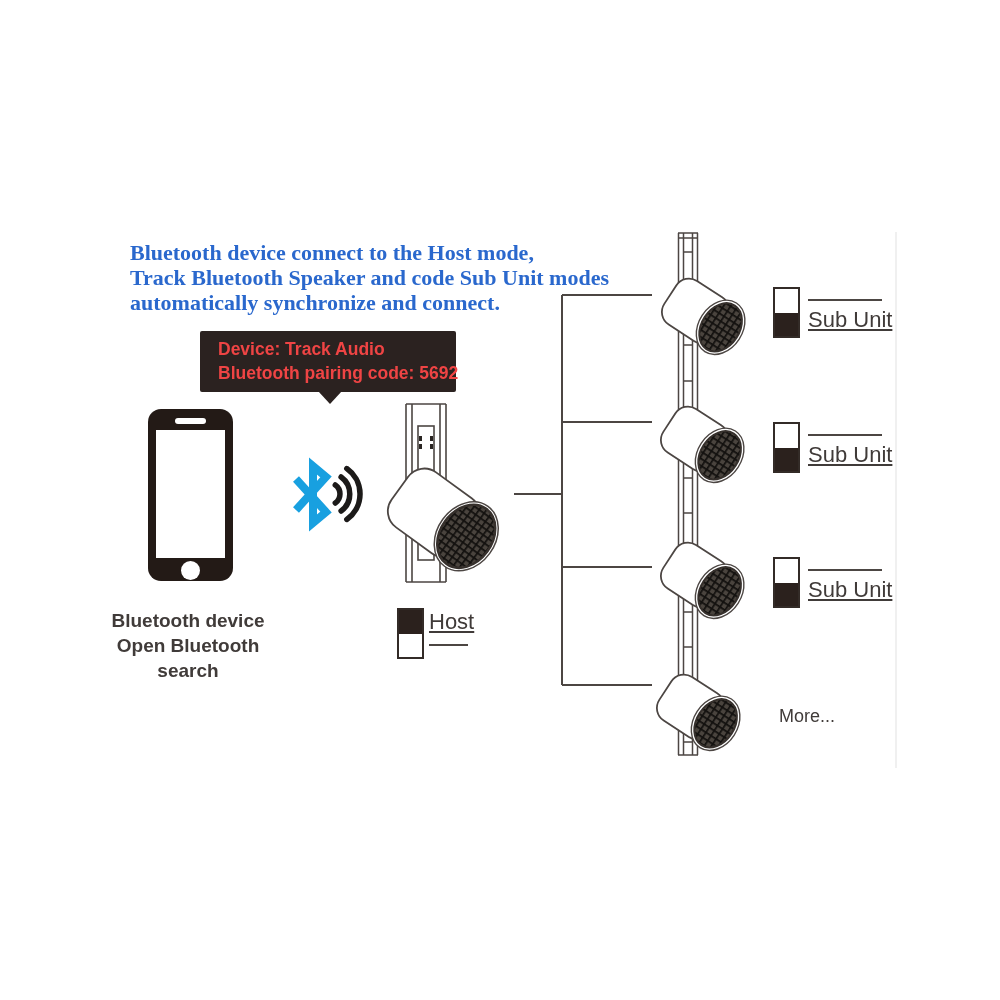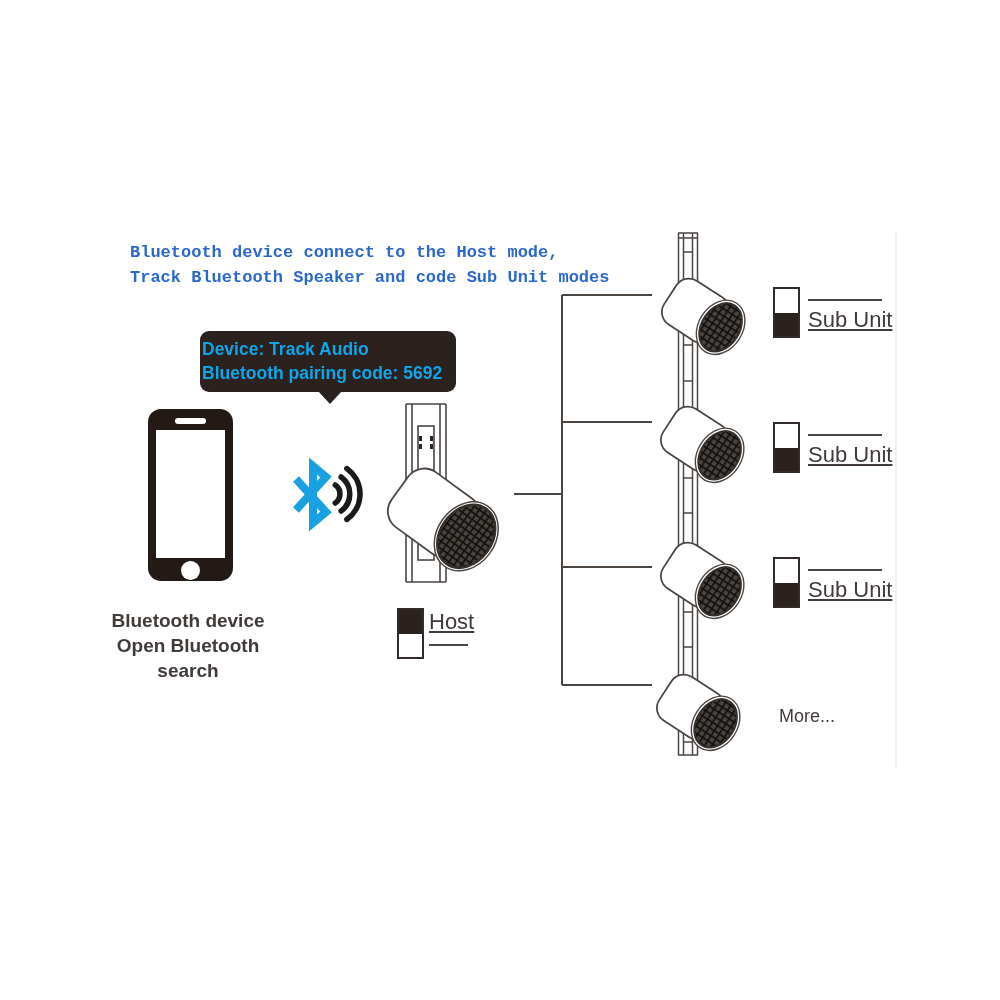--- a/index.html
+++ b/index.html
@@ -10,28 +10,28 @@
     --text-gray:#403b39;
     --line-gray:#4c4643;
   }
   html,body{margin:0;padding:0;background:#fff;}
   .stage{position:relative;width:1000px;height:1000px;background:#fff;overflow:hidden;
          font-family:"Liberation Sans",sans-serif;}
   .layer{position:absolute;left:0;top:0;}
 
   
   .intro{position:absolute;left:130px;top:240px;
-         font-family:Liberation Mono, monospace;font-weight:bold;
-         font-size:17px;line-height:25px;color:var(--intro-blue);white-space:nowrap;}
+         font-family:Liberation Serif, serif;font-weight:bold;
+         font-size:22px;line-height:25px;color:var(--intro-blue);white-space:nowrap;}
 
   
   .bubble{position:absolute;left:200px;top:331px;width:256px;height:61px;
-          background:var(--bubble-bg);border-radius:9px;color:#0ea5e9;
+          background:var(--bubble-bg);border-radius:2px;color:#ef4444;
           font-size:17.5px;font-weight:bold;line-height:24px;
-          padding:6px 0 0 2px;box-sizing:border-box;white-space:nowrap;}
+          padding:6px 0 0 18px;box-sizing:border-box;white-space:nowrap;}
   .bubble-tail{position:absolute;left:118px;top:60px;width:0;height:0;
           border-left:12px solid transparent;border-right:12px solid transparent;
           border-top:13px solid var(--bubble-bg);}
 
   
   .phone{position:absolute;left:148px;top:409px;width:85px;height:172px;
          background:var(--ink-dark);border-radius:13px;}
   .phone-screen{position:absolute;left:8px;top:21px;width:69px;height:128px;background:#fff;}
   .phone-slot{position:absolute;left:27px;top:9px;width:31px;height:6px;background:#fff;border-radius:3px;}
   .phone-home{position:absolute;left:33px;top:152px;width:19px;height:19px;background:#fff;border-radius:50%;}
@@ -123,20 +123,21 @@
     <g transform="translate(672,695) rotate(33)">
       <rect class="body" x="-8" y="-26" width="60" height="52" rx="15"></rect>
       <ellipse cx="52" cy="0" rx="22" ry="29" fill="#fff" stroke="var(--line-gray)" stroke-width="1.4"></ellipse>
       <ellipse cx="52" cy="0" rx="19" ry="26" fill="url(#grille)" stroke="#36302c" stroke-width="2"></ellipse>
     </g>
   </svg>
 
   <div class="intro">
     <div>Bluetooth device connect to the Host mode,</div>
     <div>Track Bluetooth Speaker and code Sub Unit modes</div>
+    <div>automatically synchronize and connect.</div>
   </div>
 
   <div class="bubble">
     <div>Device: Track Audio</div>
     <div>Bluetooth pairing code: 5692</div>
     <div class="bubble-tail"></div>
   </div>
 
   <div class="phone">
     <div class="phone-slot"></div>

